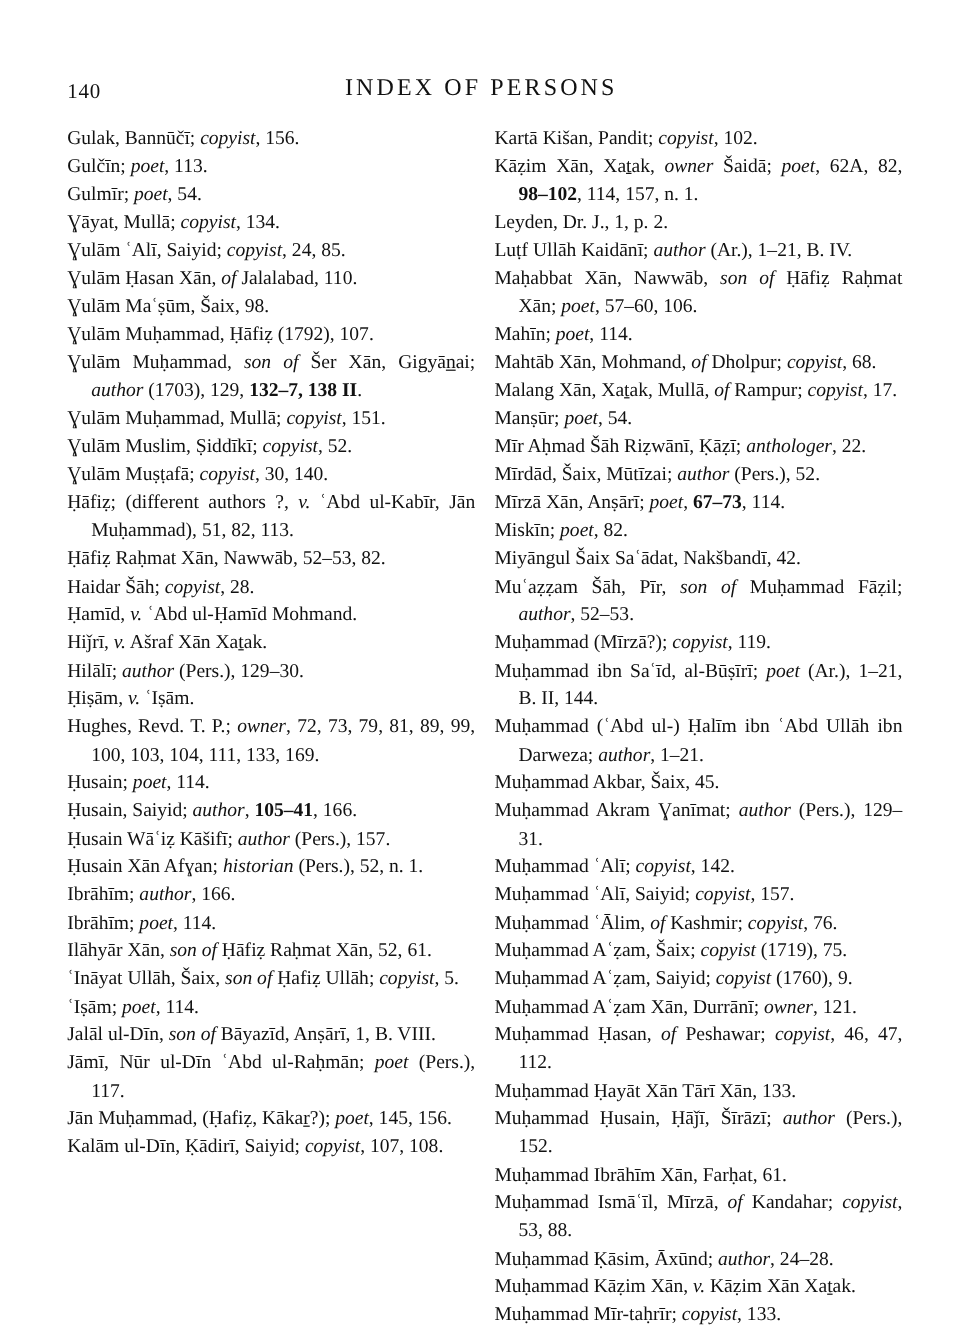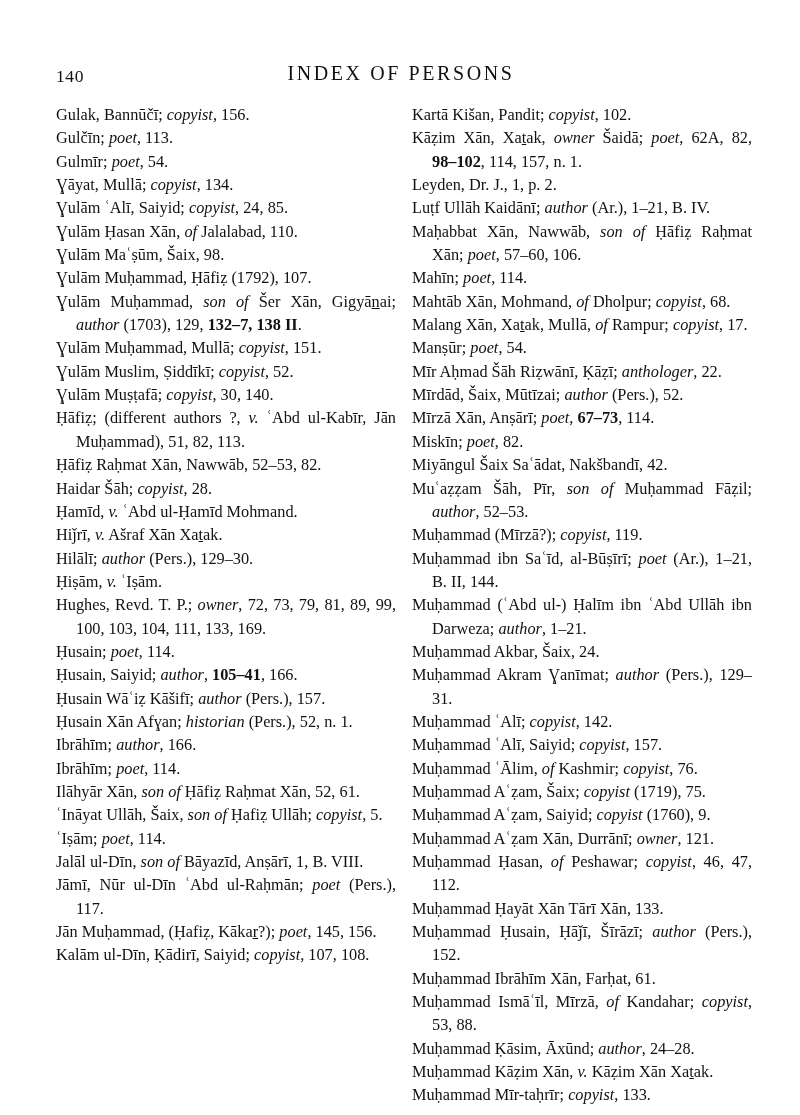--- a/index.html
+++ b/index.html
@@ -149,21 +149,21 @@
         <p class="entry">Manṣūr; <i>poet</i>, 54.</p>
         <p class="entry">Mīr Aḥmad Šāh Riẓwānī, Ḳāẓī; <i>anthologer</i>, 22.</p>
         <p class="entry">Mīrdād, Šaix, Mūtīzai; <i>author</i> (Pers.), 52.</p>
         <p class="entry">Mīrzā Xān, Anṣārī; <i>poet</i>, <b>67–73</b>, 114.</p>
         <p class="entry">Miskīn; <i>poet</i>, 82.</p>
         <p class="entry">Miyāngul Šaix Saʿādat, Nakšbandī, 42.</p>
         <p class="entry just">Muʿaẓẓam Šāh, Pīr, <i>son of</i> Muḥammad Fāẓil; <i>author</i>, 52–53.</p>
         <p class="entry">Muḥammad (Mīrzā?); <i>copyist</i>, 119.</p>
         <p class="entry just">Muḥammad ibn Saʿīd, al-Būṣīrī; <i>poet</i> (Ar.), 1–21, B. II, 144.</p>
         <p class="entry just">Muḥammad (ʿAbd ul-) Ḥalīm ibn ʿAbd Ullāh ibn Darweza; <i>author</i>, 1–21.</p>
-        <p class="entry">Muḥammad Akbar, Šaix, 24.</p>
+        <p class="entry">Muḥammad Akbar, Šaix, 45.</p>
         <p class="entry just">Muḥammad Akram Ɣanīmat; <i>author</i> (Pers.), 129–31.</p>
         <p class="entry">Muḥammad ʿAlī; <i>copyist</i>, 142.</p>
         <p class="entry">Muḥammad ʿAlī, Saiyid; <i>copyist</i>, 157.</p>
         <p class="entry">Muḥammad ʿĀlim, <i>of</i> Kashmir; <i>copyist</i>, 76.</p>
         <p class="entry">Muḥammad Aʿẓam, Šaix; <i>copyist</i> (1719), 75.</p>
         <p class="entry">Muḥammad Aʿẓam, Saiyid; <i>copyist</i> (1760), 9.</p>
         <p class="entry">Muḥammad Aʿẓam Xān, Durrānī; <i>owner</i>, 121.</p>
         <p class="entry just">Muḥammad Ḥasan, <i>of</i> Peshawar; <i>copyist</i>, 46, 47, 112.</p>
         <p class="entry">Muḥammad Ḥayāt Xān Tārī Xān, 133.</p>
         <p class="entry just">Muḥammad Ḥusain, Ḥāǰī, Šīrāzī; <i>author</i> (Pers.), 152.</p>

